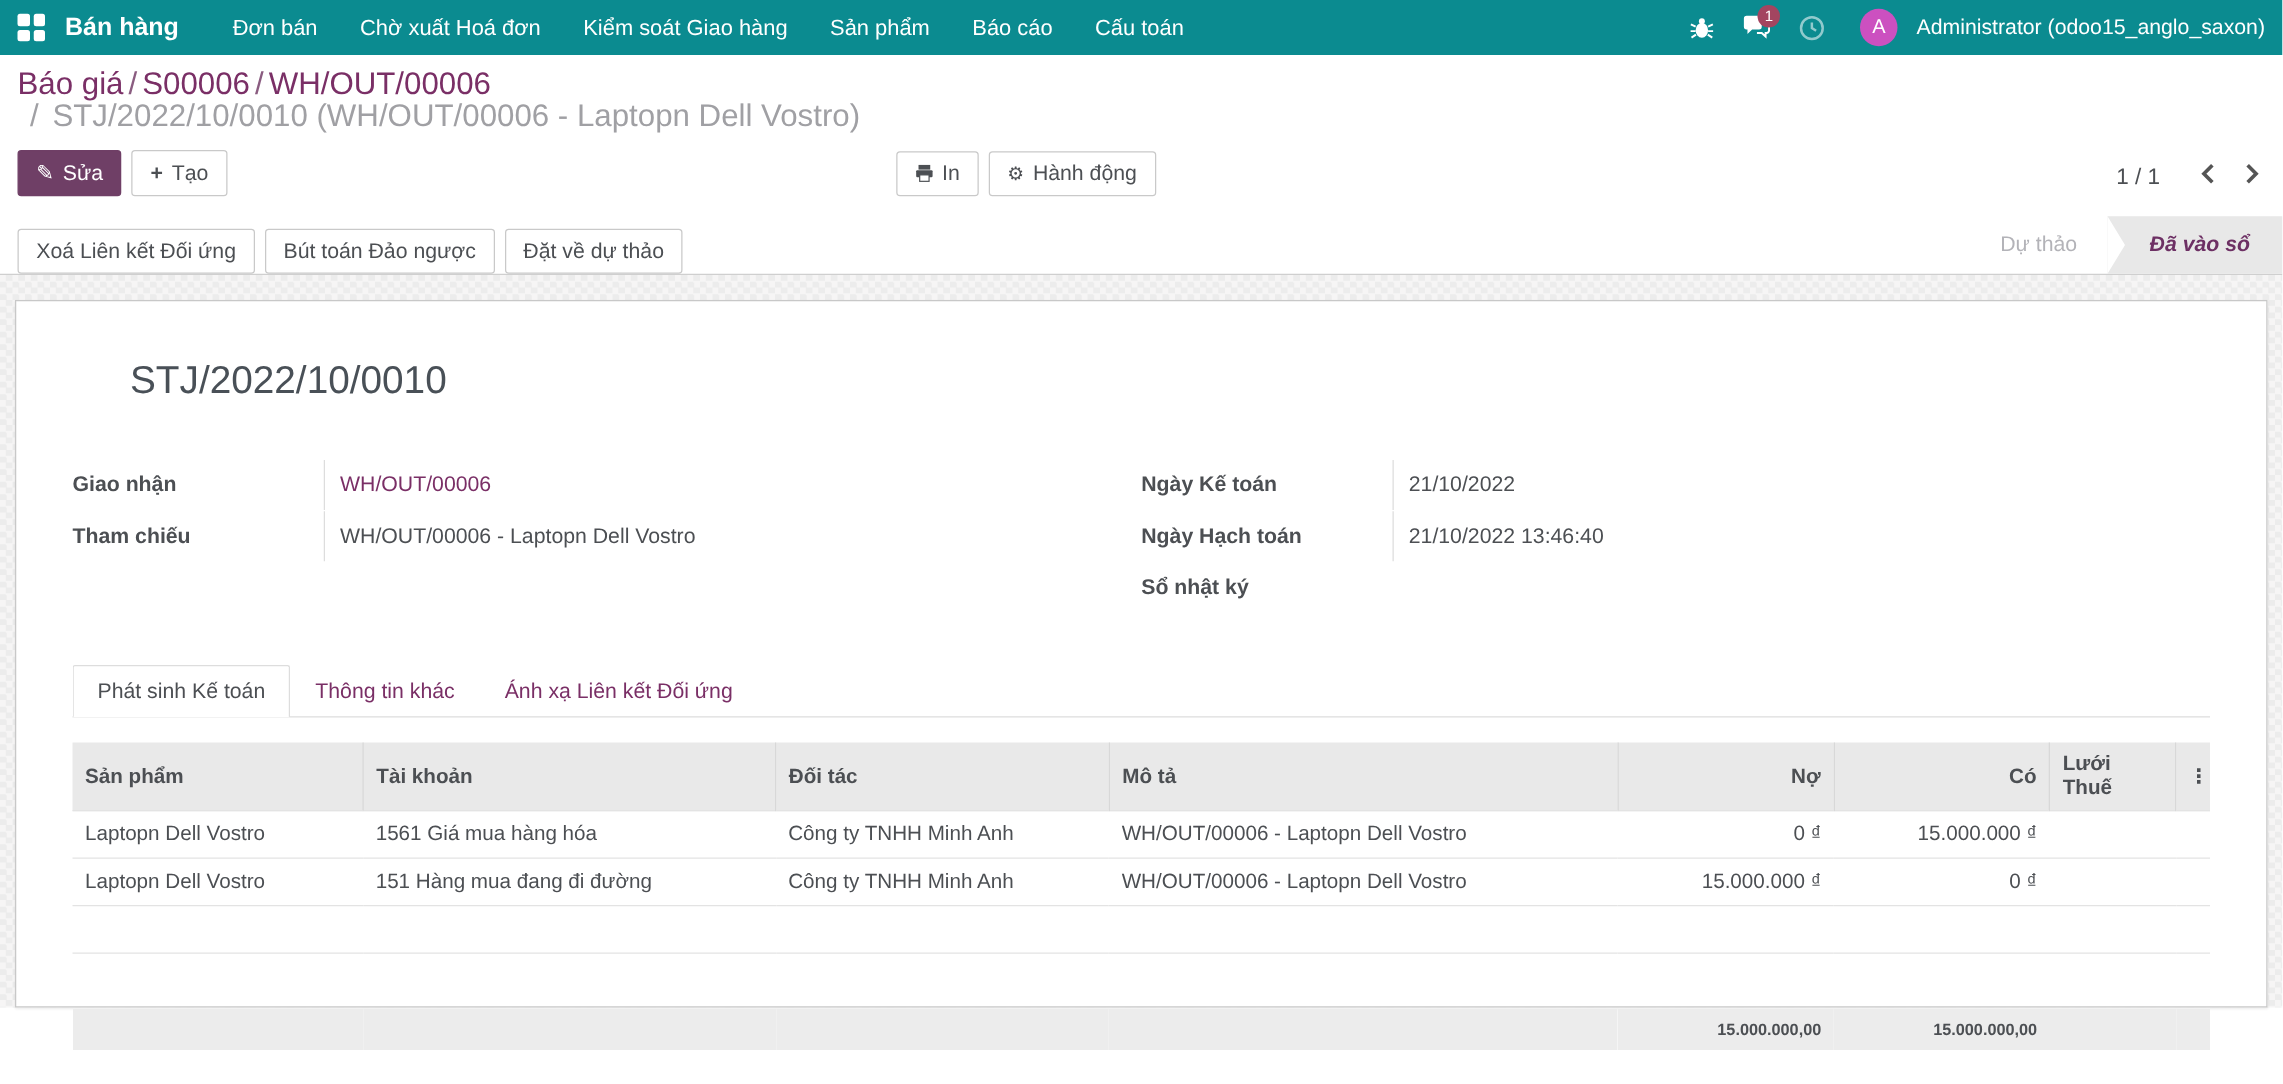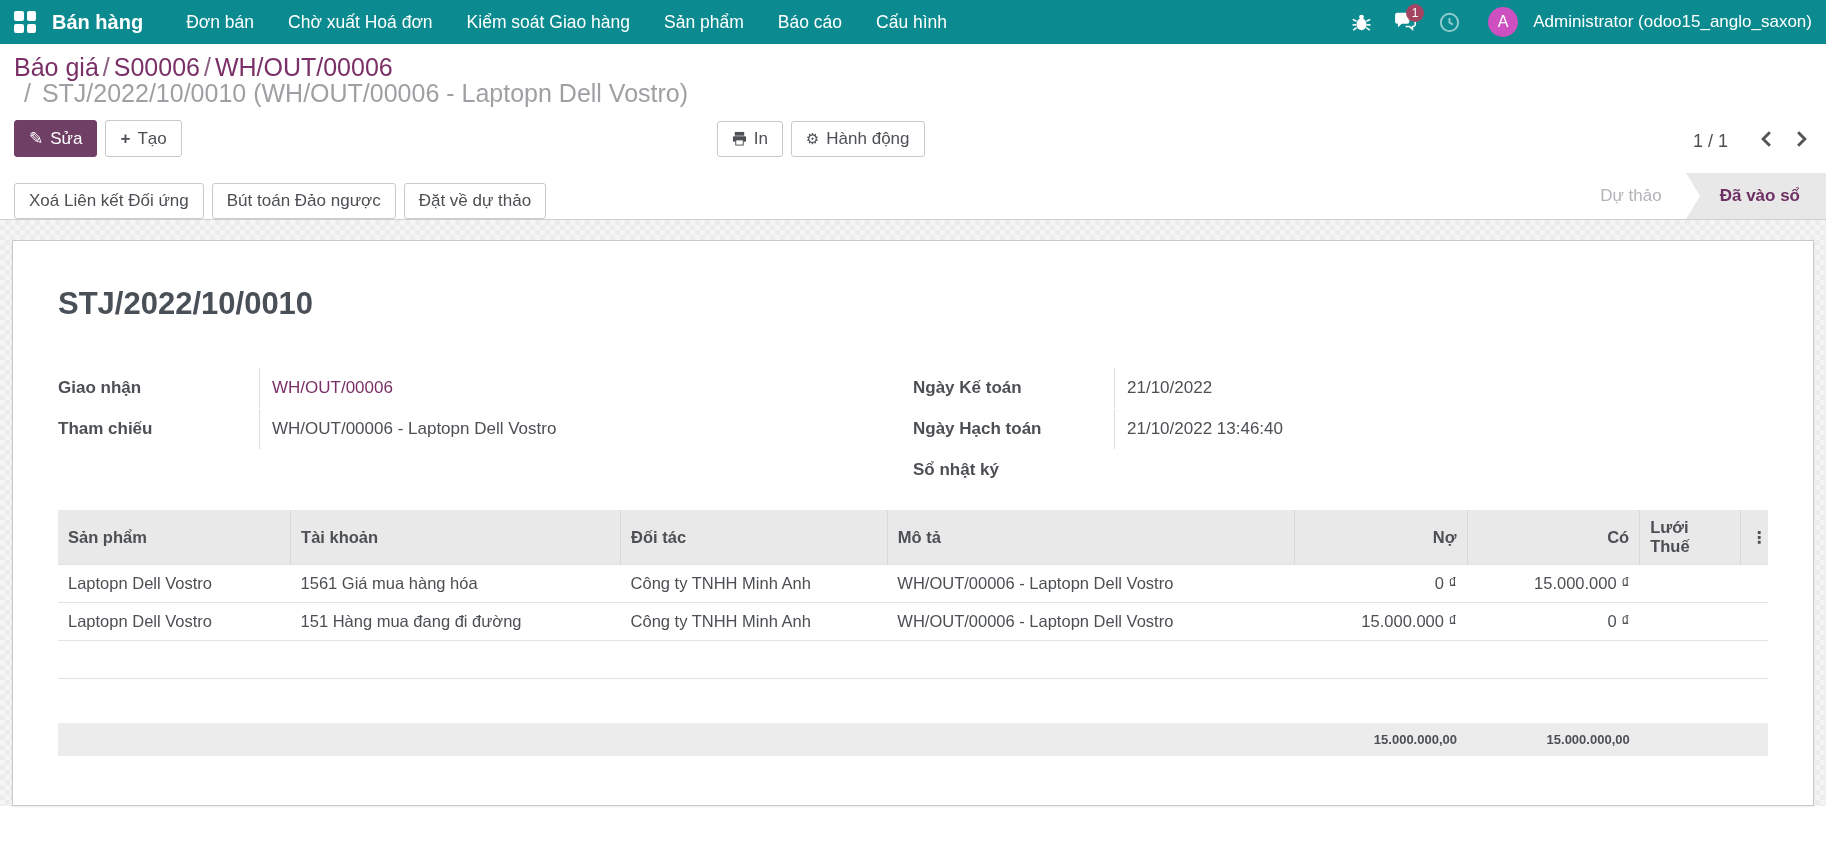--- a/index.html
+++ b/index.html
@@ -42,30 +42,30 @@
   .pager { margin-left:auto; display:flex; align-items:flex-end; gap:14px; }
   .pager-count { font-size:18px; color:#4c4f53; margin-right:14px; }
   .pager-btn { background:none; border:none; cursor:pointer; padding:4px; }
 
   .statusbar-row { display:flex; align-items:flex-end; margin-top:16px;
     border-bottom:1px solid #cfcfcf; padding-left:14px; height:47px; }
   .statusbar-row .group { align-items:center; }
   .statusbar { display:flex; align-items:stretch; margin-left:auto; height:46px; }
   .stage { display:flex; align-items:center; padding:0 24px; font-size:17px; color:#b3b3b8; cursor:pointer; }
   .stage.active { background:#e8e8e8; color:#6d3064; font-weight:bold; position:relative;
-    padding-left:34px; padding-right:26px; }
+    padding-left:34px; padding-right:26px;font-style:italic; }
   .stage.active::before { content:""; position:absolute; left:0; top:0; width:0; height:0;
     border-left:14px solid #fff; border-top:23px solid transparent; border-bottom:23px solid transparent; }
 
   
   .content { height:586px; padding:20px 12px 0 12px;
     background:repeating-conic-gradient(#ececec 0% 25%, #f6f5f5 0% 50%) 0 0 / 10px 10px; }
   .sheet { background:#fff; border:1px solid #c8c8c8; height:100%; padding:45px 45px 0 45px;
     box-shadow:0 1px 2px rgba(0,0,0,.08); }
-  .doc-title { font-size:31px; font-weight:bold; color:#495057; margin-bottom:45px; }
+  .doc-title { font-size:31px; font-weight:normal; color:#495057; margin-bottom:45px;margin-left:46px; }
 
   .field-groups { display:flex; justify-content:space-between; }
   .o-group { width:46%; }
   .o-group.right { width:50%; }
   .o-field { display:flex; min-height:41px; align-items:center; }
   .o-label { width:201px; font-weight:bold; font-size:17px; flex-shrink:0; }
   .o-value { flex:1; border-left:1px solid #ddd; padding:10px 0 10px 12px; font-size:17px; }
   .o-value a { color:#7a2f66; text-decoration:none; cursor:pointer; }
 
   .tabs { display:flex; margin-top:42px; border-bottom:1px solid #ddd; }
@@ -97,21 +97,21 @@
       <span></span>
       <span></span>
       <span></span>
   </div>
   <div class="brand">Bán hàng</div>
   <div class="nav-item">Đơn bán</div>
   <div class="nav-item">Chờ xuất Hoá đơn</div>
   <div class="nav-item">Kiểm soát Giao hàng</div>
   <div class="nav-item">Sản phẩm</div>
   <div class="nav-item">Báo cáo</div>
-  <div class="nav-item">Cấu hình</div>
+  <div class="nav-item">Cấu toán</div>
 
   <div class="nav-right">
     <div class="nav-icon">
       <svg width="19" height="19" viewBox="0 0 16 16">
         <ellipse cx="8" cy="9.5" rx="4.2" ry="5" fill="#fff"></ellipse>
         <circle cx="8" cy="3.4" r="2" fill="#fff"></circle>
         <g stroke="#fff" stroke-width="1.3">
           <line x1="3.8" y1="7" x2="0.6" y2="5.4"></line>
             <line x1="3.8" y1="10" x2="0.4" y2="10"></line>
             <line x1="4" y1="12.4" x2="1" y2="14.4"></line>
@@ -228,20 +228,25 @@
         <div class="o-field">
           <div class="o-label">Ngày Hạch toán</div>
           <div class="o-value">21/10/2022 13:46:40</div>
         </div>
         <div class="o-field">
           <div class="o-label">Sổ nhật ký</div>
         </div>
       </div>
     </div>
 
+    <div class="tabs">
+      <div class="tab active">Phát sinh Kế toán</div>
+      <div class="tab">Thông tin khác</div>
+      <div class="tab">Ánh xạ Liên kết Đối ứng</div>
+    </div>
 
     <table>
       <colgroup>
         <col style="width:13.6%">
           <col style="width:19.3%">
           <col style="width:15.6%">
           <col style="width:23.8%">
         <col style="width:10.1%">
           <col style="width:10.1%">
           <col style="width:5.9%">

